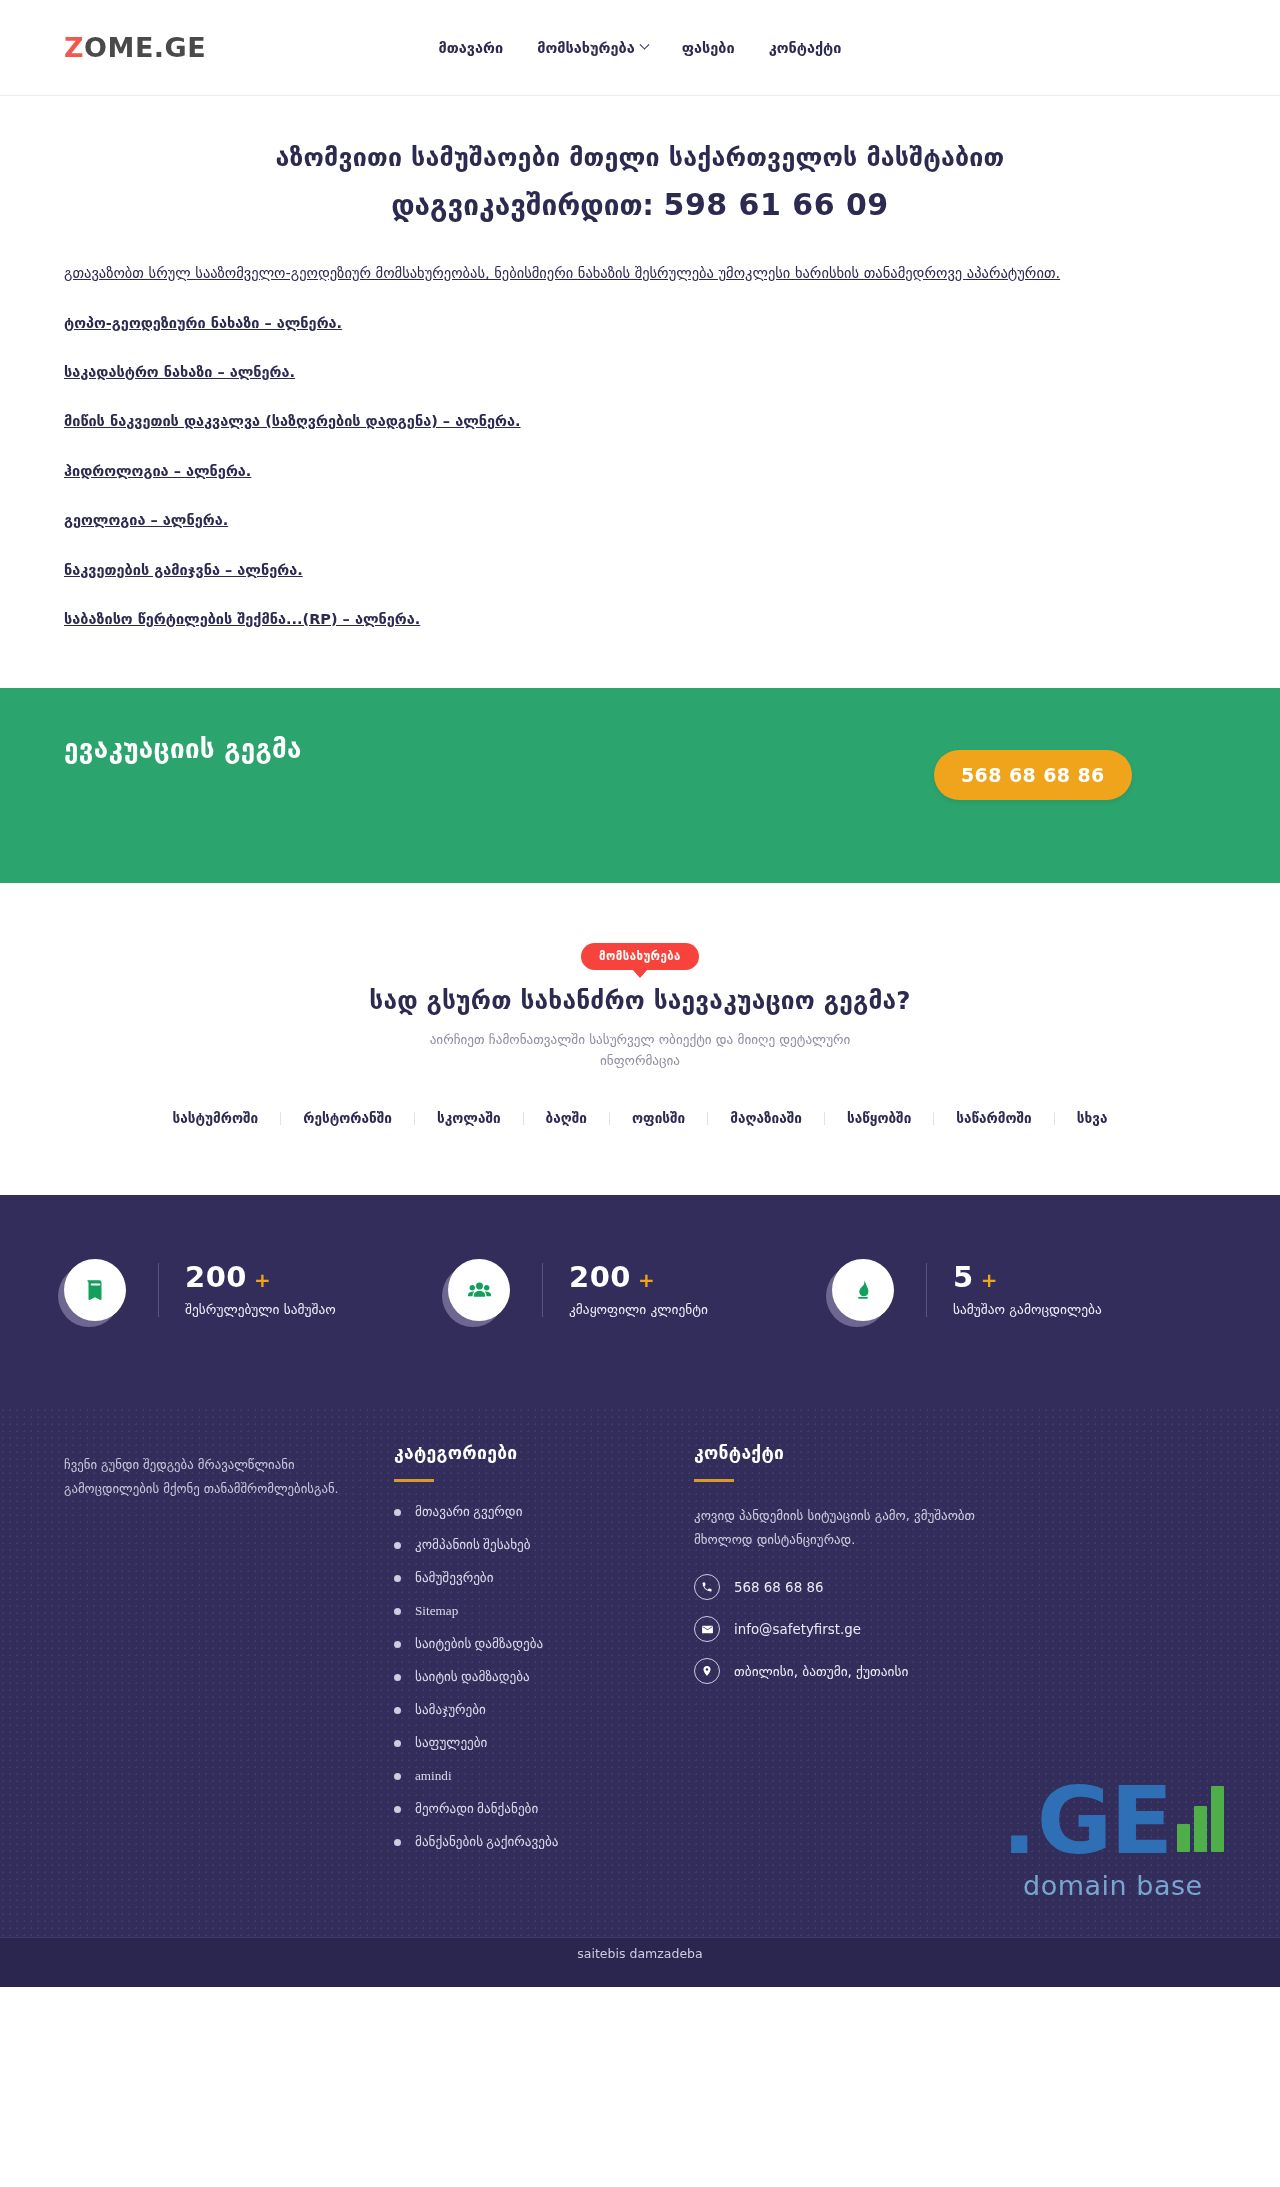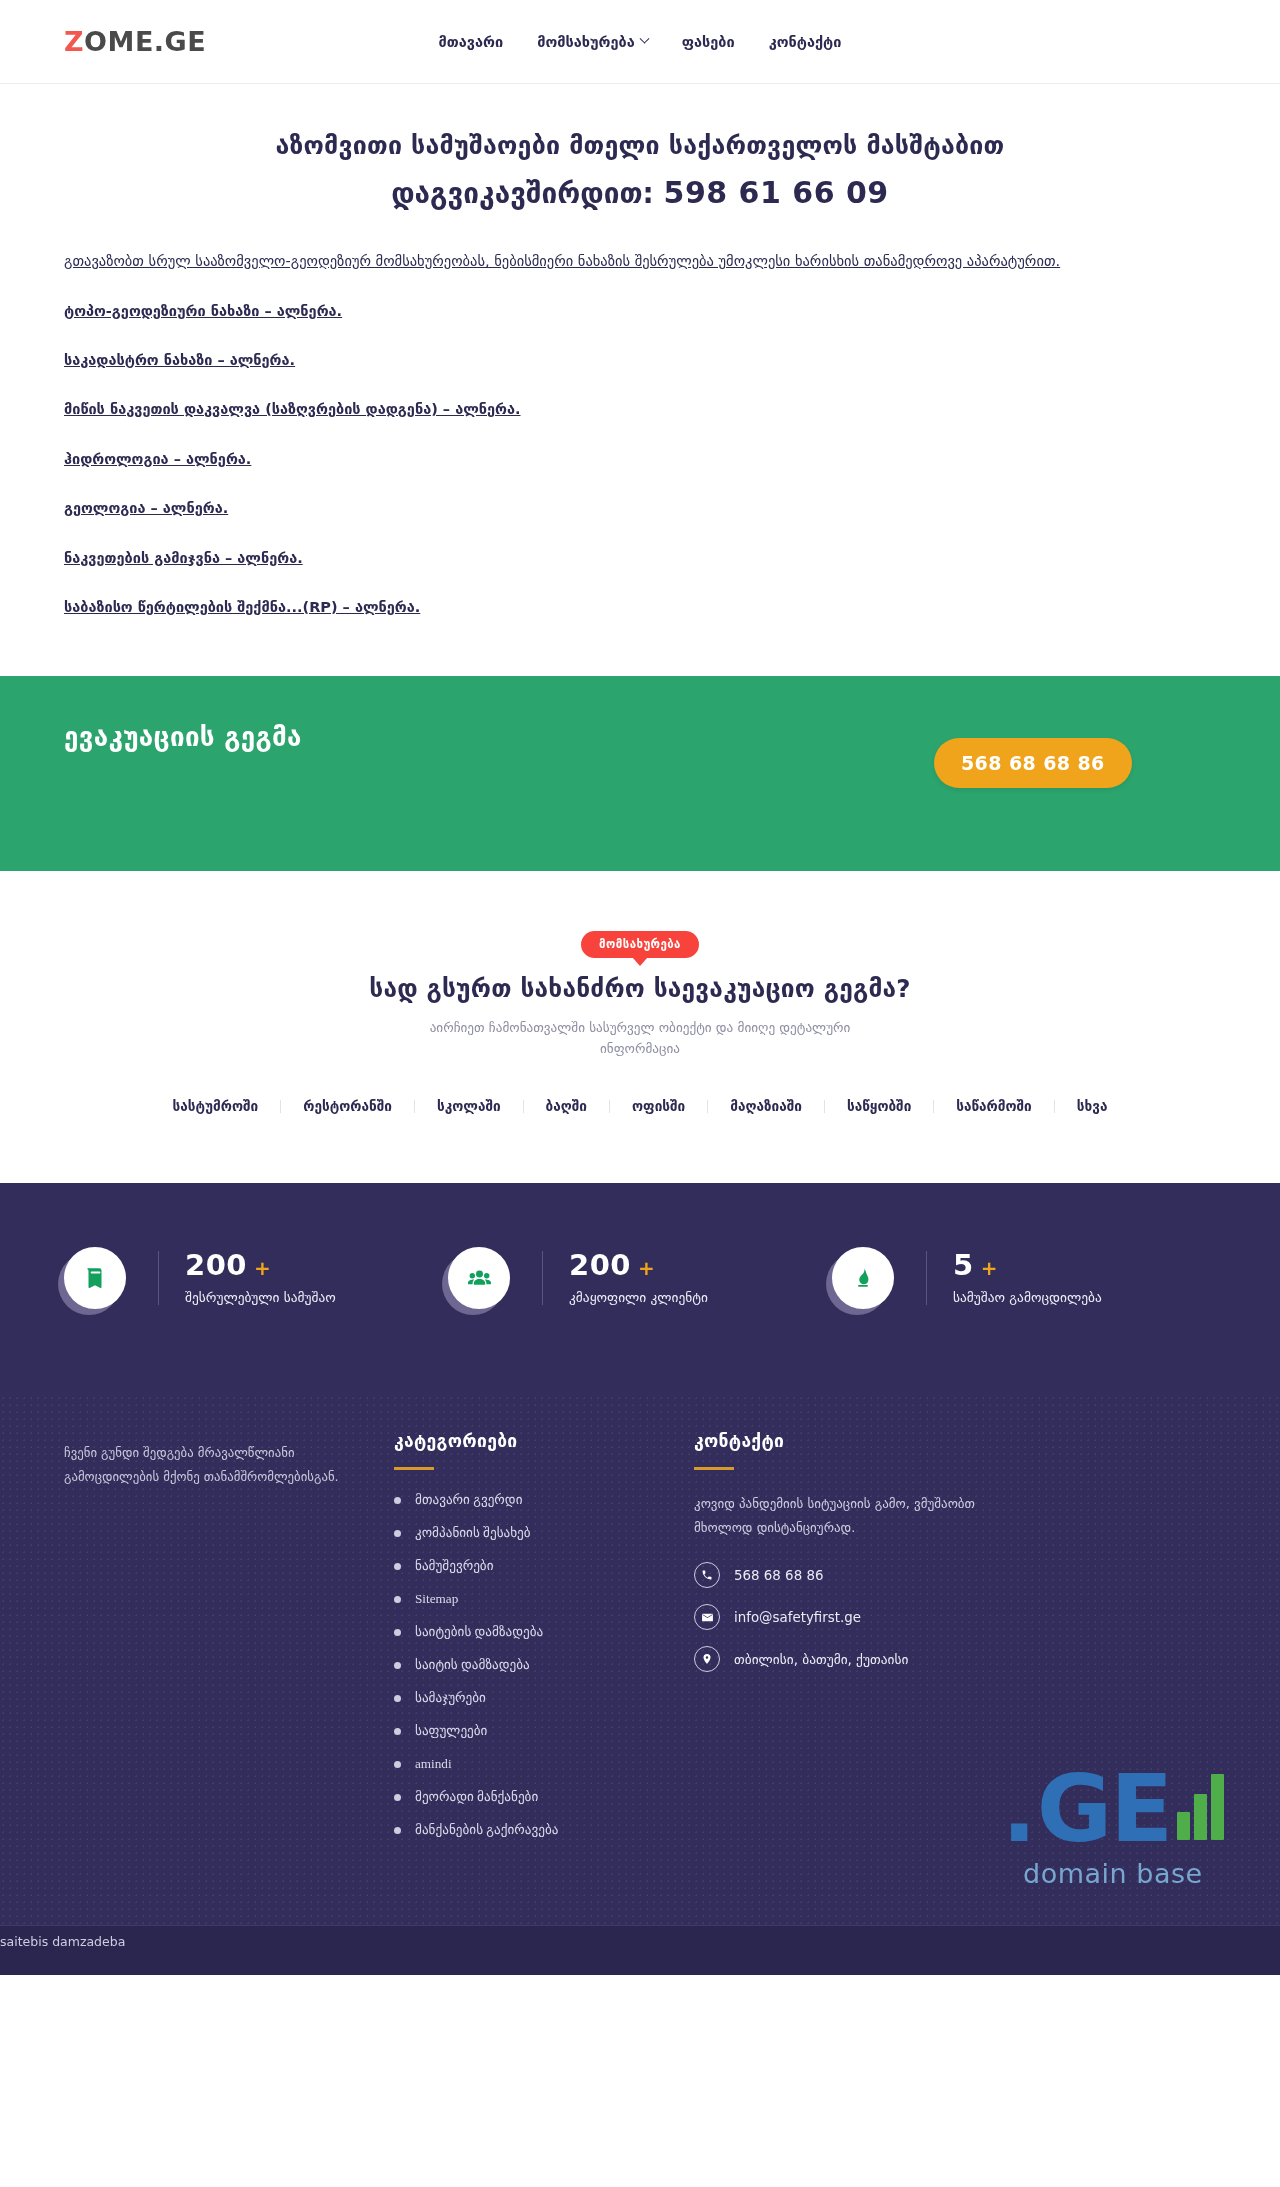--- a/index.html
+++ b/index.html
@@ -7,21 +7,21 @@
   body{
     font-family:"DejaVu Sans","Liberation Sans",sans-serif;
     background:#ffffff;
     color:#2d2a52;
     -webkit-font-smoothing:antialiased;
   }
   .page{width:1280px;position:relative;overflow:hidden;}
 
   
   .header{
-    height:84px;background:#ffffff;border-bottom:1px solid #ececf1;
+    height:96px;background:#ffffff;border-bottom:1px solid #ececf1;
     display:flex;align-items:center;padding:8px 64px;position:relative;
   }
   .logo{font-size:27px;font-weight:700;letter-spacing:.5px;color:#4a4a4a;
         font-family:"DejaVu Sans","Liberation Sans",sans-serif;}
   .logo .z{color:#f2584f;}
   .nav{margin-left:auto;margin-right:auto;position:absolute;left:0;right:0;
        display:flex;justify-content:center;gap:34px;align-items:center;pointer-events:none;}
   .nav > *{pointer-events:auto;}
   .nav a{
     color:#2d2a52;text-decoration:none;font-size:14.5px;font-weight:700;
@@ -146,21 +146,21 @@
   }
   .wm-main{display:flex;align-items:flex-end;justify-content:center;}
   .wm-dot{font-size:92px;font-weight:700;color:#2f6fb5;line-height:.8;}
   .wm-ge{font-size:92px;font-weight:700;color:#2f6fb5;line-height:.8;letter-spacing:-2px;}
   .wm-bars{display:flex;align-items:flex-end;gap:4px;margin-left:6px;margin-bottom:6px;}
   .wm-bars i{display:block;width:13px;background:#4fae4a;border-radius:1px;}
   .wm-sub{margin-top:12px;font-size:27px;color:#77a6cf;letter-spacing:.5px;}
 
   
   .bottom{
-    background:#2b2650;color:#cfcce0;text-align:left;font-size:12.5px;
+    background:#2b2650;color:#cfcce0;text-align:center;font-size:12.5px;
     padding:8px 0 26px;border-top:1px solid #413a6c;
   }
 </style>
 </head>
 <body>
 
 <div class="page">
 
   <header class="header">
     <div class="logo">

